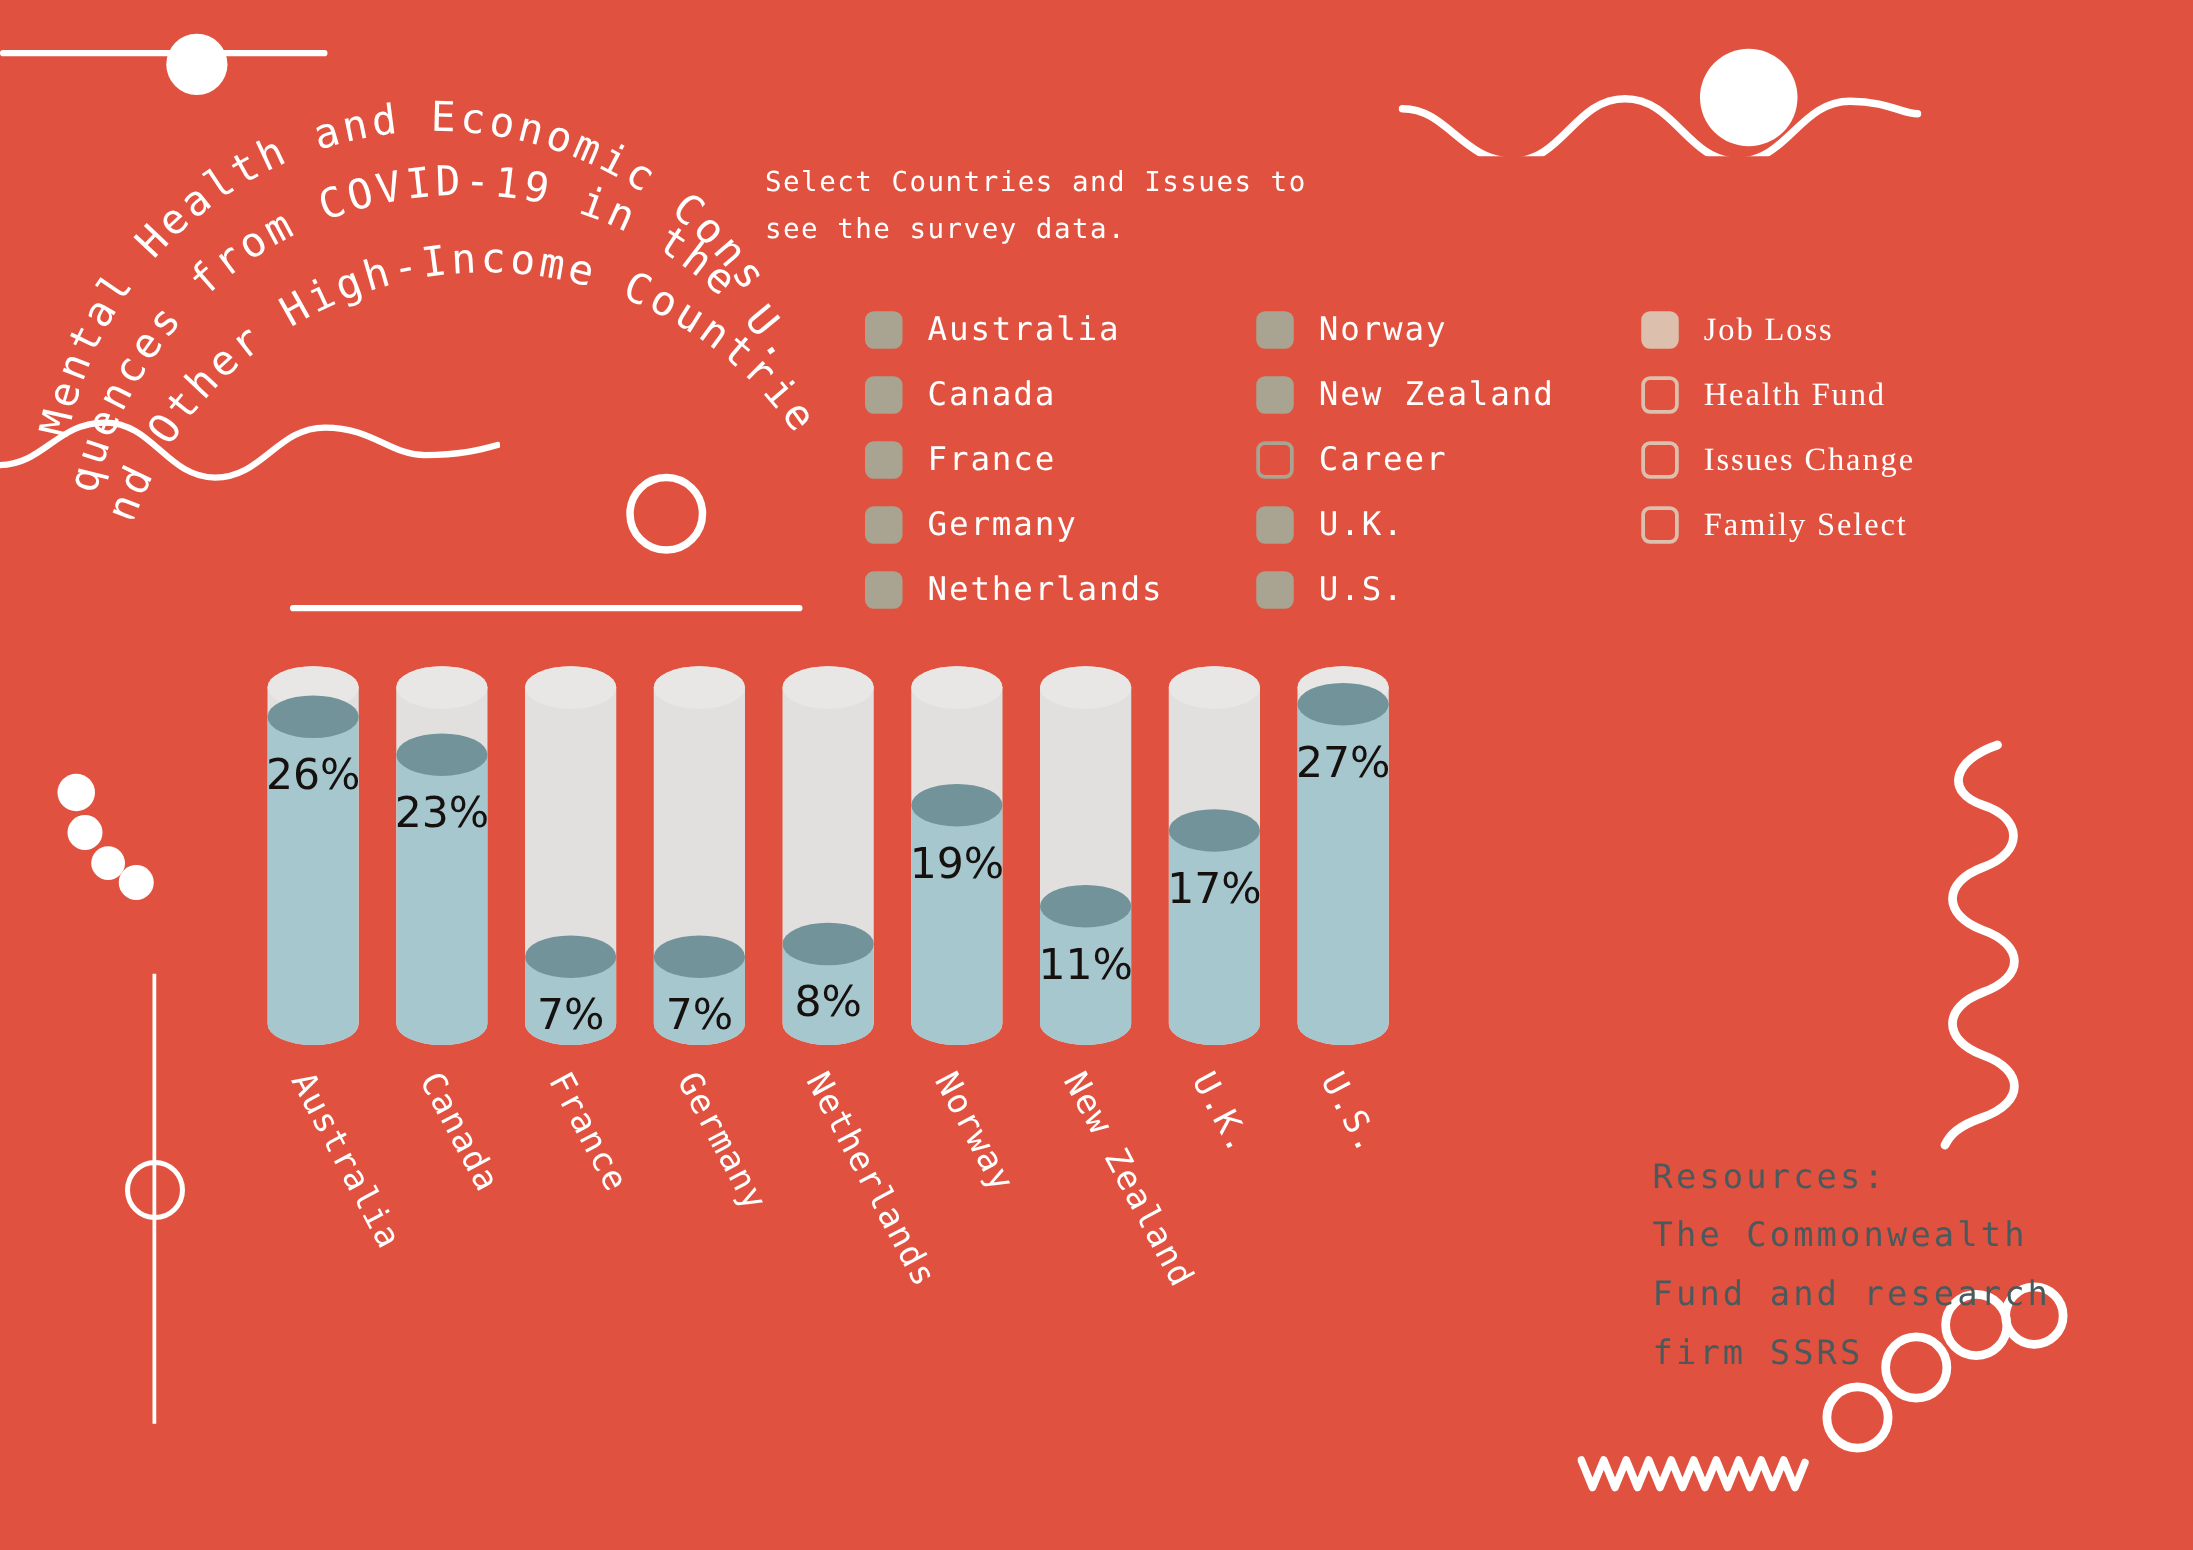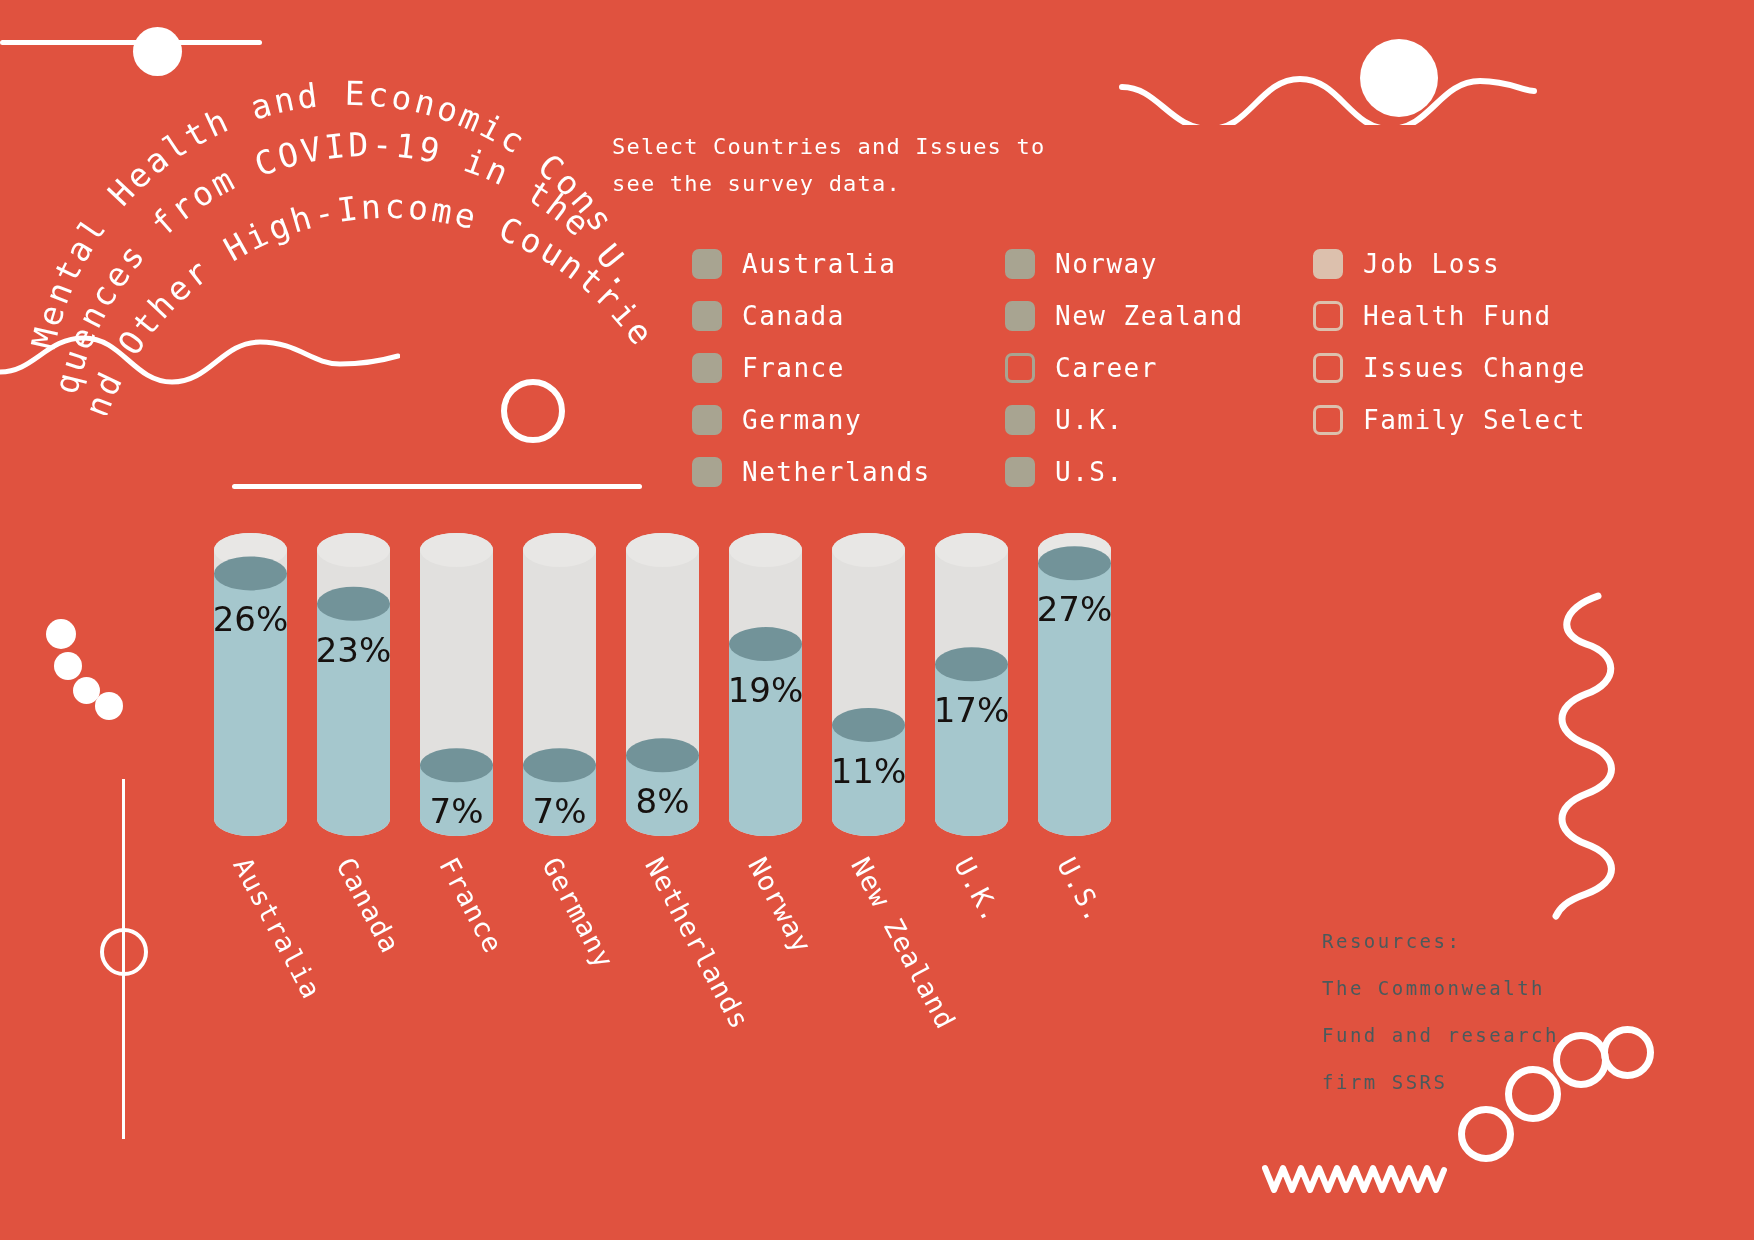--- a/index.html
+++ b/index.html
@@ -95,21 +95,21 @@
   #chart .fill-cap    { fill: #729399; }
   #chart .val-label   { fill: #16110f; font-family: "DejaVu Sans", sans-serif; font-size: 34px; }
   #chart .cat-label   { fill: #ffffff; font-family: "DejaVu Sans Mono", monospace; font-size: 27px; letter-spacing: 1px; }
 
   
   .resources {
     position: absolute;
     left: 1322px;
     top: 918px;
     color: #4a5a5c;
-    font-size: 19px;
+    font-size: 27px;
     line-height: 47px;
     letter-spacing: 2.5px;
     white-space: pre-line;
   }
 </style>
 </head>
 <body>
 
 <div id="page">
 
@@ -205,21 +205,21 @@
       </div>
       <div class="cb-row">
         <span class="cb-box country on"></span>
         <span class="cb-label">U.K.</span>
       </div>
       <div class="cb-row">
         <span class="cb-box country on"></span>
         <span class="cb-label">U.S.</span>
       </div>
     </div>
-  <div class="cb-col" id="col-issues" style="left:1313px; top:238px;">
+  <div class="cb-col" id="col-issues" style="left:1313px; top:238px;font-family:Liberation Serif, serif;">
       <div class="cb-row">
         <span class="cb-box issue on"></span>
         <span class="cb-label">Job Loss</span>
       </div>
       <div class="cb-row">
         <span class="cb-box issue off"></span>
         <span class="cb-label">Health Fund</span>
       </div>
       <div class="cb-row">
         <span class="cb-box issue off"></span>

